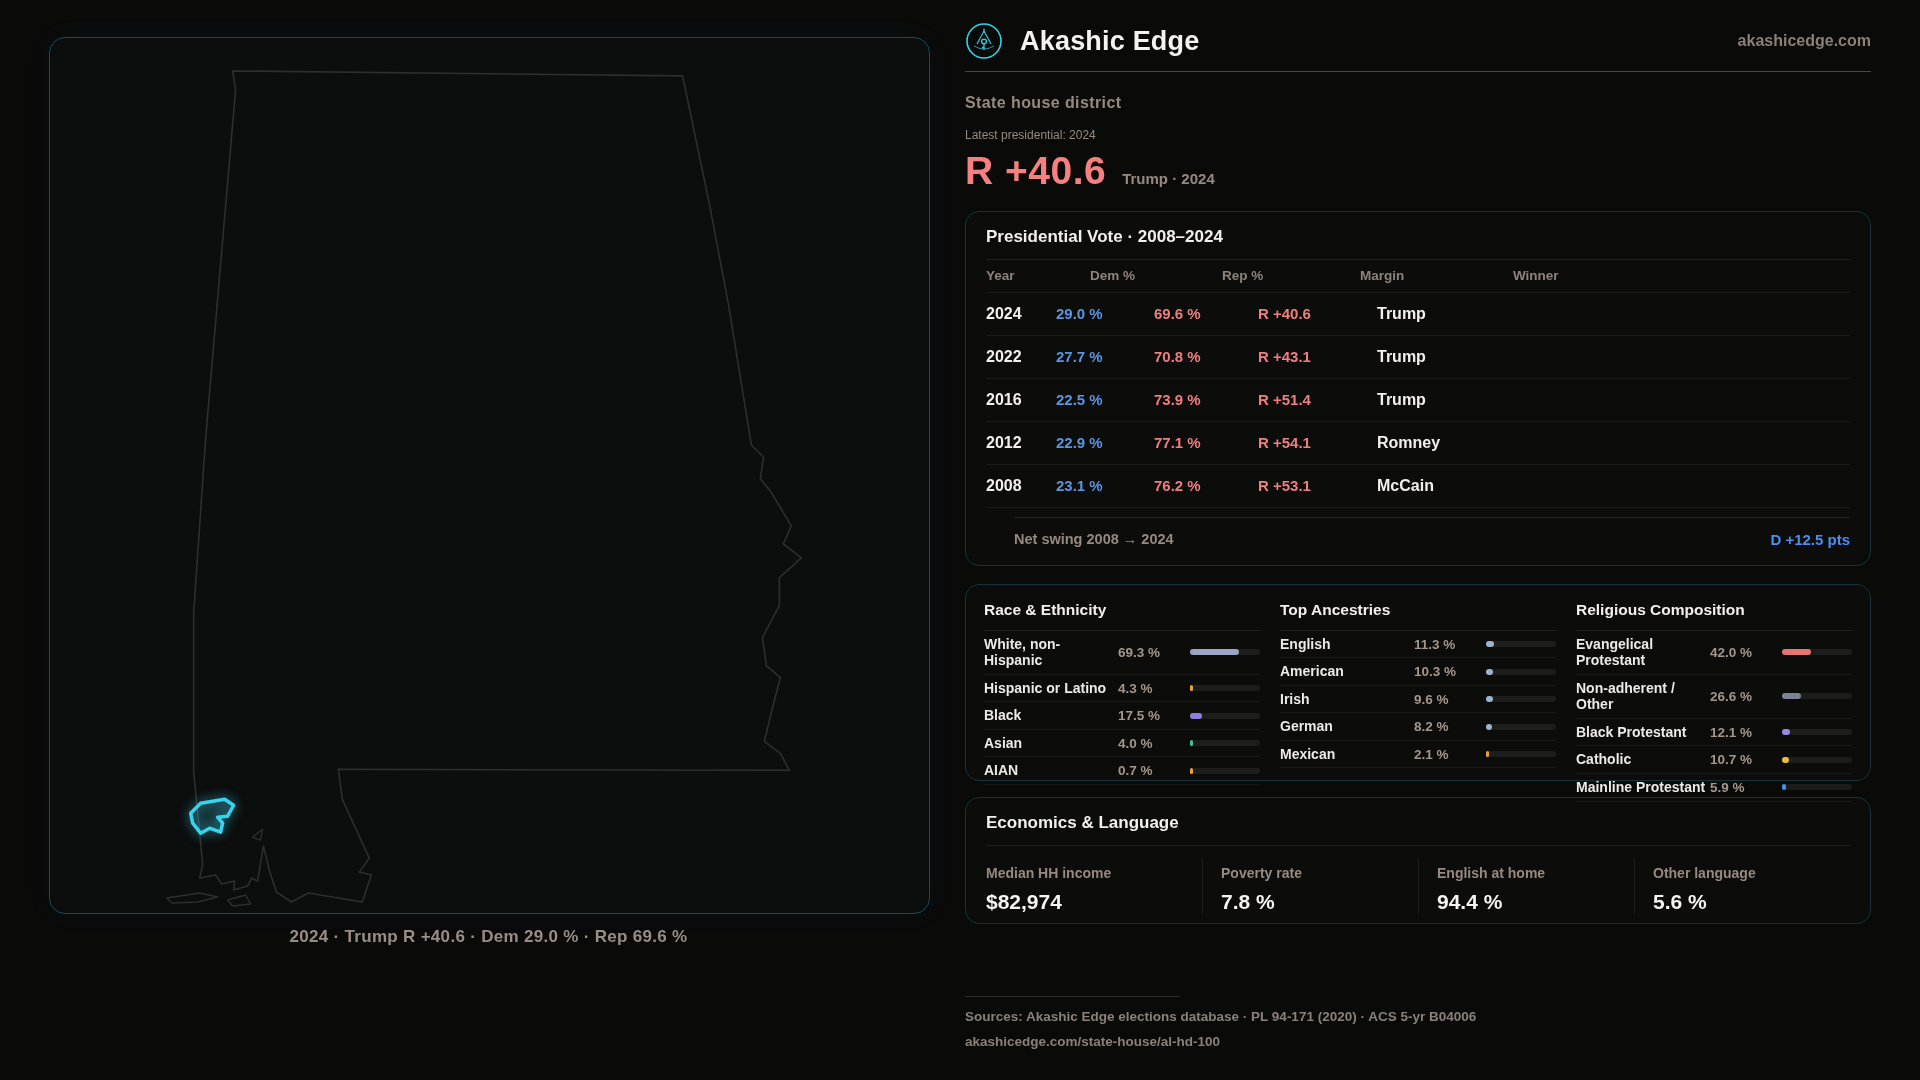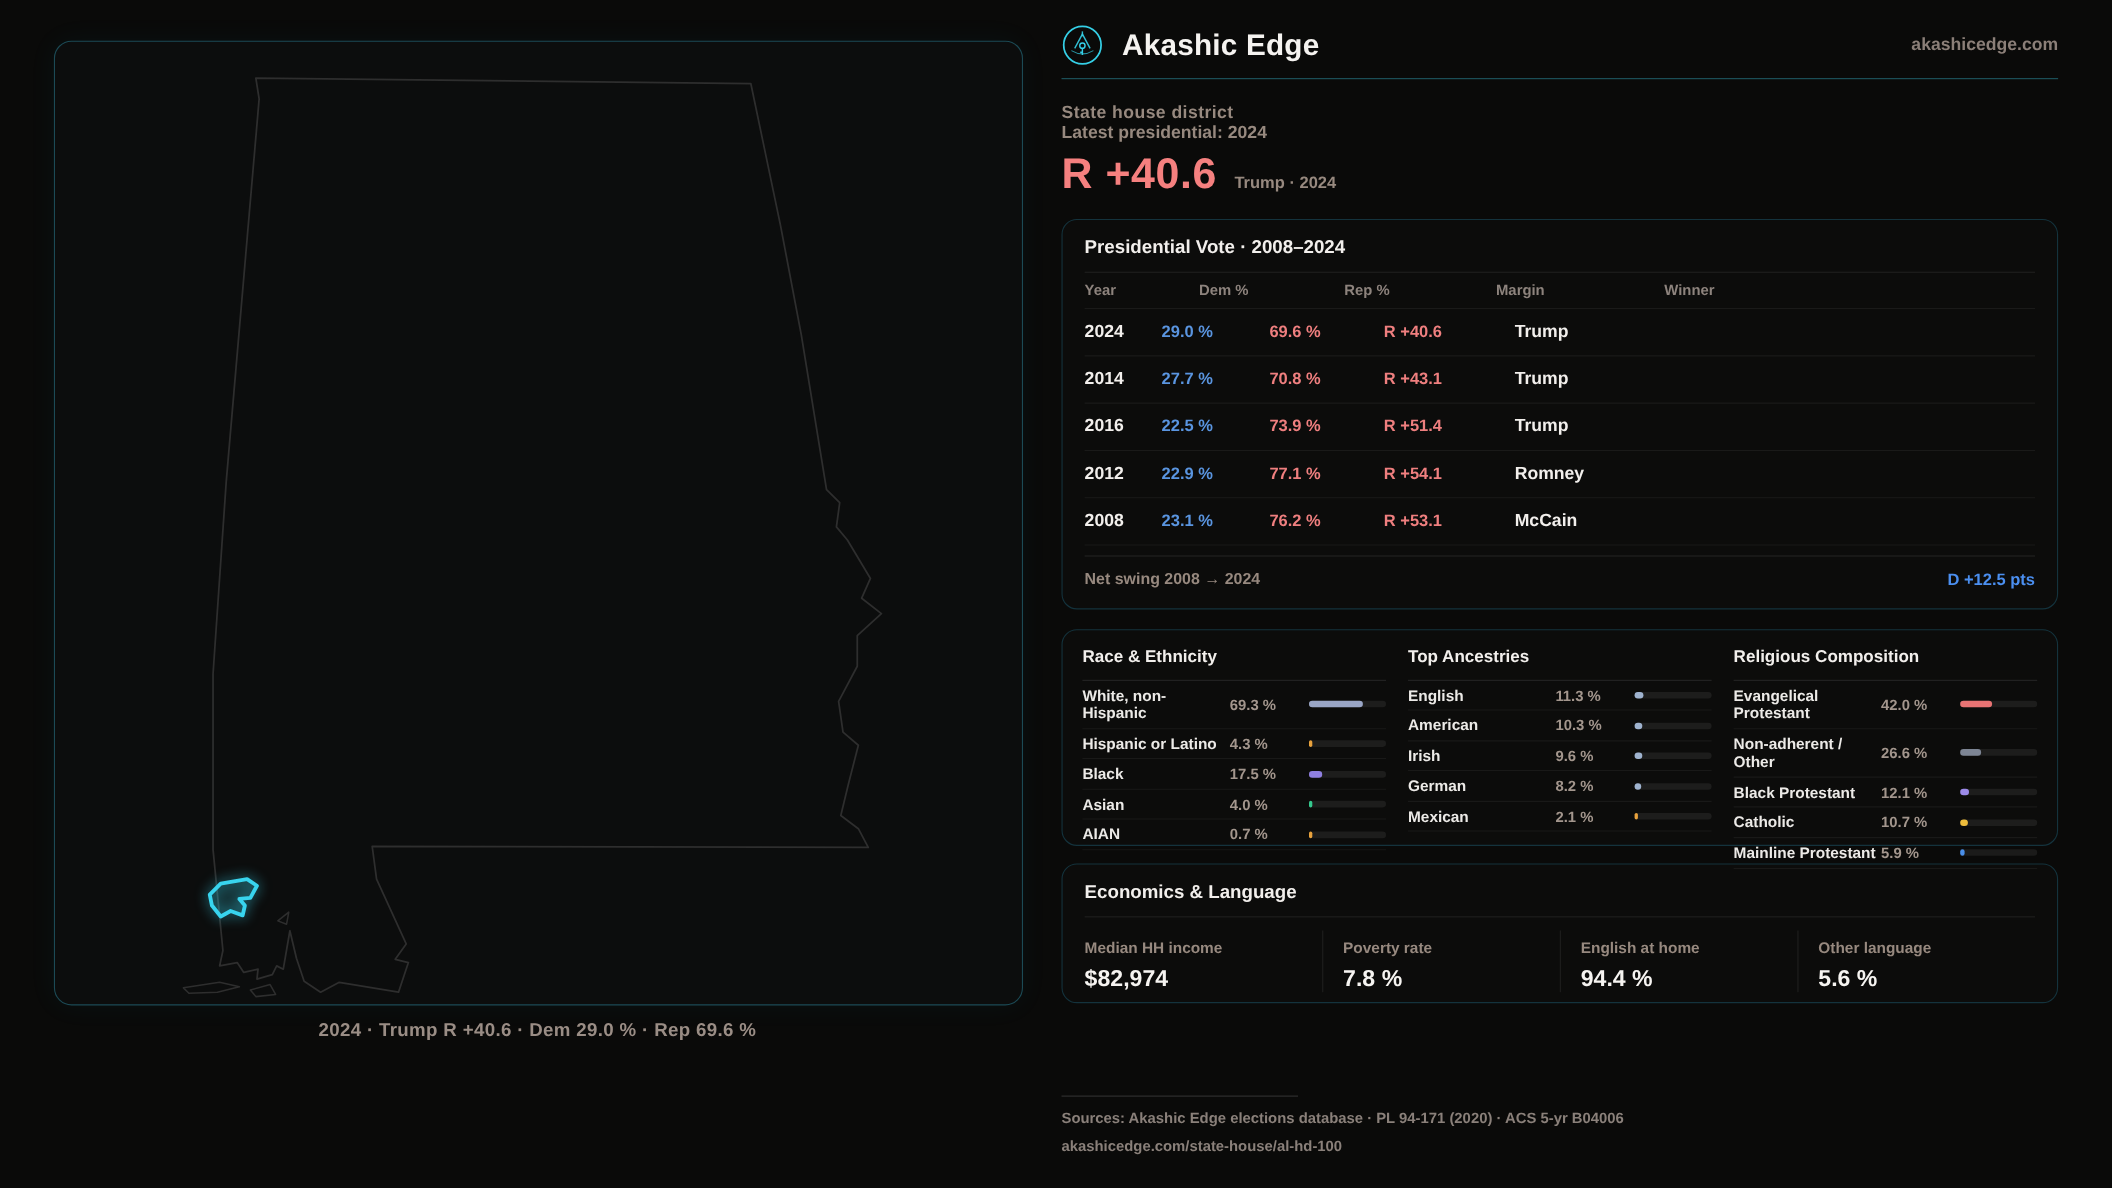--- a/index.html
+++ b/index.html
@@ -17,42 +17,42 @@
 
   
   .right{position:absolute;left:965px;top:0;width:906px;}
   .r-header{display:flex;align-items:center;margin-top:20px;height:42px;}
   .logo{width:38px;height:38px;margin-right:17px;flex:0 0 auto;}
   .brand{font-size:27px;font-weight:700;color:#f5f3f0;letter-spacing:.2px;}
   .domain{margin-left:auto;font-size:16px;font-weight:700;color:#8b7f78;}
   .hdr-div{height:1px;background:#1d5660;margin-top:9px;}
   .kicker{margin-top:22px;font-size:16px;font-weight:700;color:#97897f;letter-spacing:.4px;}
   h1{margin:8px 0 0;font-size:47px;font-weight:800;color:#f7f5f2;letter-spacing:.2px;line-height:1.15;}
-  .latest{font-size:16px;font-weight:700;color:#97897f;}
+  .latest{margin-top:16px;font-size:12px;font-weight:400;color:#97897f;}
   .headline{display:flex;align-items:baseline;gap:16px;margin-top:8px;}
   .headline-value{font-size:39px;font-weight:800;color:#f5807f;letter-spacing:.5px;line-height:1.1;}
   .headline-cap{font-size:15px;font-weight:700;color:#97897f;}
 
   .panel{background:#0c0c0b;border:1px solid #14333d;border-radius:14px;box-sizing:border-box;}
 
   
   .pres{margin-top:18px;padding:15px 20px 12px;}
   .panel-title{font-size:17px;font-weight:700;color:#f2efec;}
   .tdiv{height:1px;background:rgba(255,255,255,.08);margin-top:12px;}
   .thead,.trow{display:grid;grid-template-columns:70px 98px 104px 119px 1fr;align-items:center;}
   .thead{height:32px;color:#8d837d;font-size:13.5px;font-weight:700;gap:34px;}
   .trow{height:42px;border-top:1px solid rgba(255,255,255,.06);}
   .c-year{font-size:16px;font-weight:700;color:#f2efec;}
   .c-dem{font-size:15px;font-weight:700;color:#5a95e0;}
   .c-rep{font-size:15px;font-weight:700;color:#ef7f7f;}
   .c-margin{font-size:15px;font-weight:700;color:#ef7f7f;}
   .c-winner{font-size:16px;font-weight:700;color:#f2efec;}
   .tbody{border-bottom:1px solid rgba(255,255,255,.06);}
   .tfoot{display:flex;justify-content:space-between;align-items:center;margin-top:9px;
-    border-top:1px solid rgba(255,255,255,.1);padding:13px 0 5px;}
+    border-top:1px solid rgba(255,255,255,.1);padding:13px 0 5px;margin-left:28px;}
   .tfoot-label{font-size:14.5px;font-weight:700;color:#97897f;}
   .tfoot-value{font-size:15px;font-weight:800;color:#4b8ff0;text-align:right;}
 
   
   .demo{margin-top:18px;height:197px;display:grid;grid-template-columns:1fr 1fr 1fr;
     column-gap:20px;padding:16px 18px;}
   .col-title{font-size:15.5px;font-weight:700;color:#f2efec;padding-bottom:11px;
     border-bottom:1px solid rgba(255,255,255,.09);}
   .stat-row{display:grid;grid-template-columns:1fr 72px 70px;align-items:center;
     padding:5px 0;border-bottom:1px solid rgba(255,255,255,.055);}
@@ -135,21 +135,21 @@
 
           <div class="trow">
             <div class="c-year">2024</div>
             <div class="c-dem">29.0 %</div>
             <div class="c-rep">69.6 %</div>
             <div class="c-margin">R +40.6</div>
             <div class="c-winner">Trump</div>
           </div>
 
           <div class="trow">
-            <div class="c-year">2014</div>
+            <div class="c-year">2022</div>
             <div class="c-dem">27.7 %</div>
             <div class="c-rep">70.8 %</div>
             <div class="c-margin">R +43.1</div>
             <div class="c-winner">Trump</div>
           </div>
 
           <div class="trow">
             <div class="c-year">2016</div>
             <div class="c-dem">22.5 %</div>
             <div class="c-rep">73.9 %</div>

